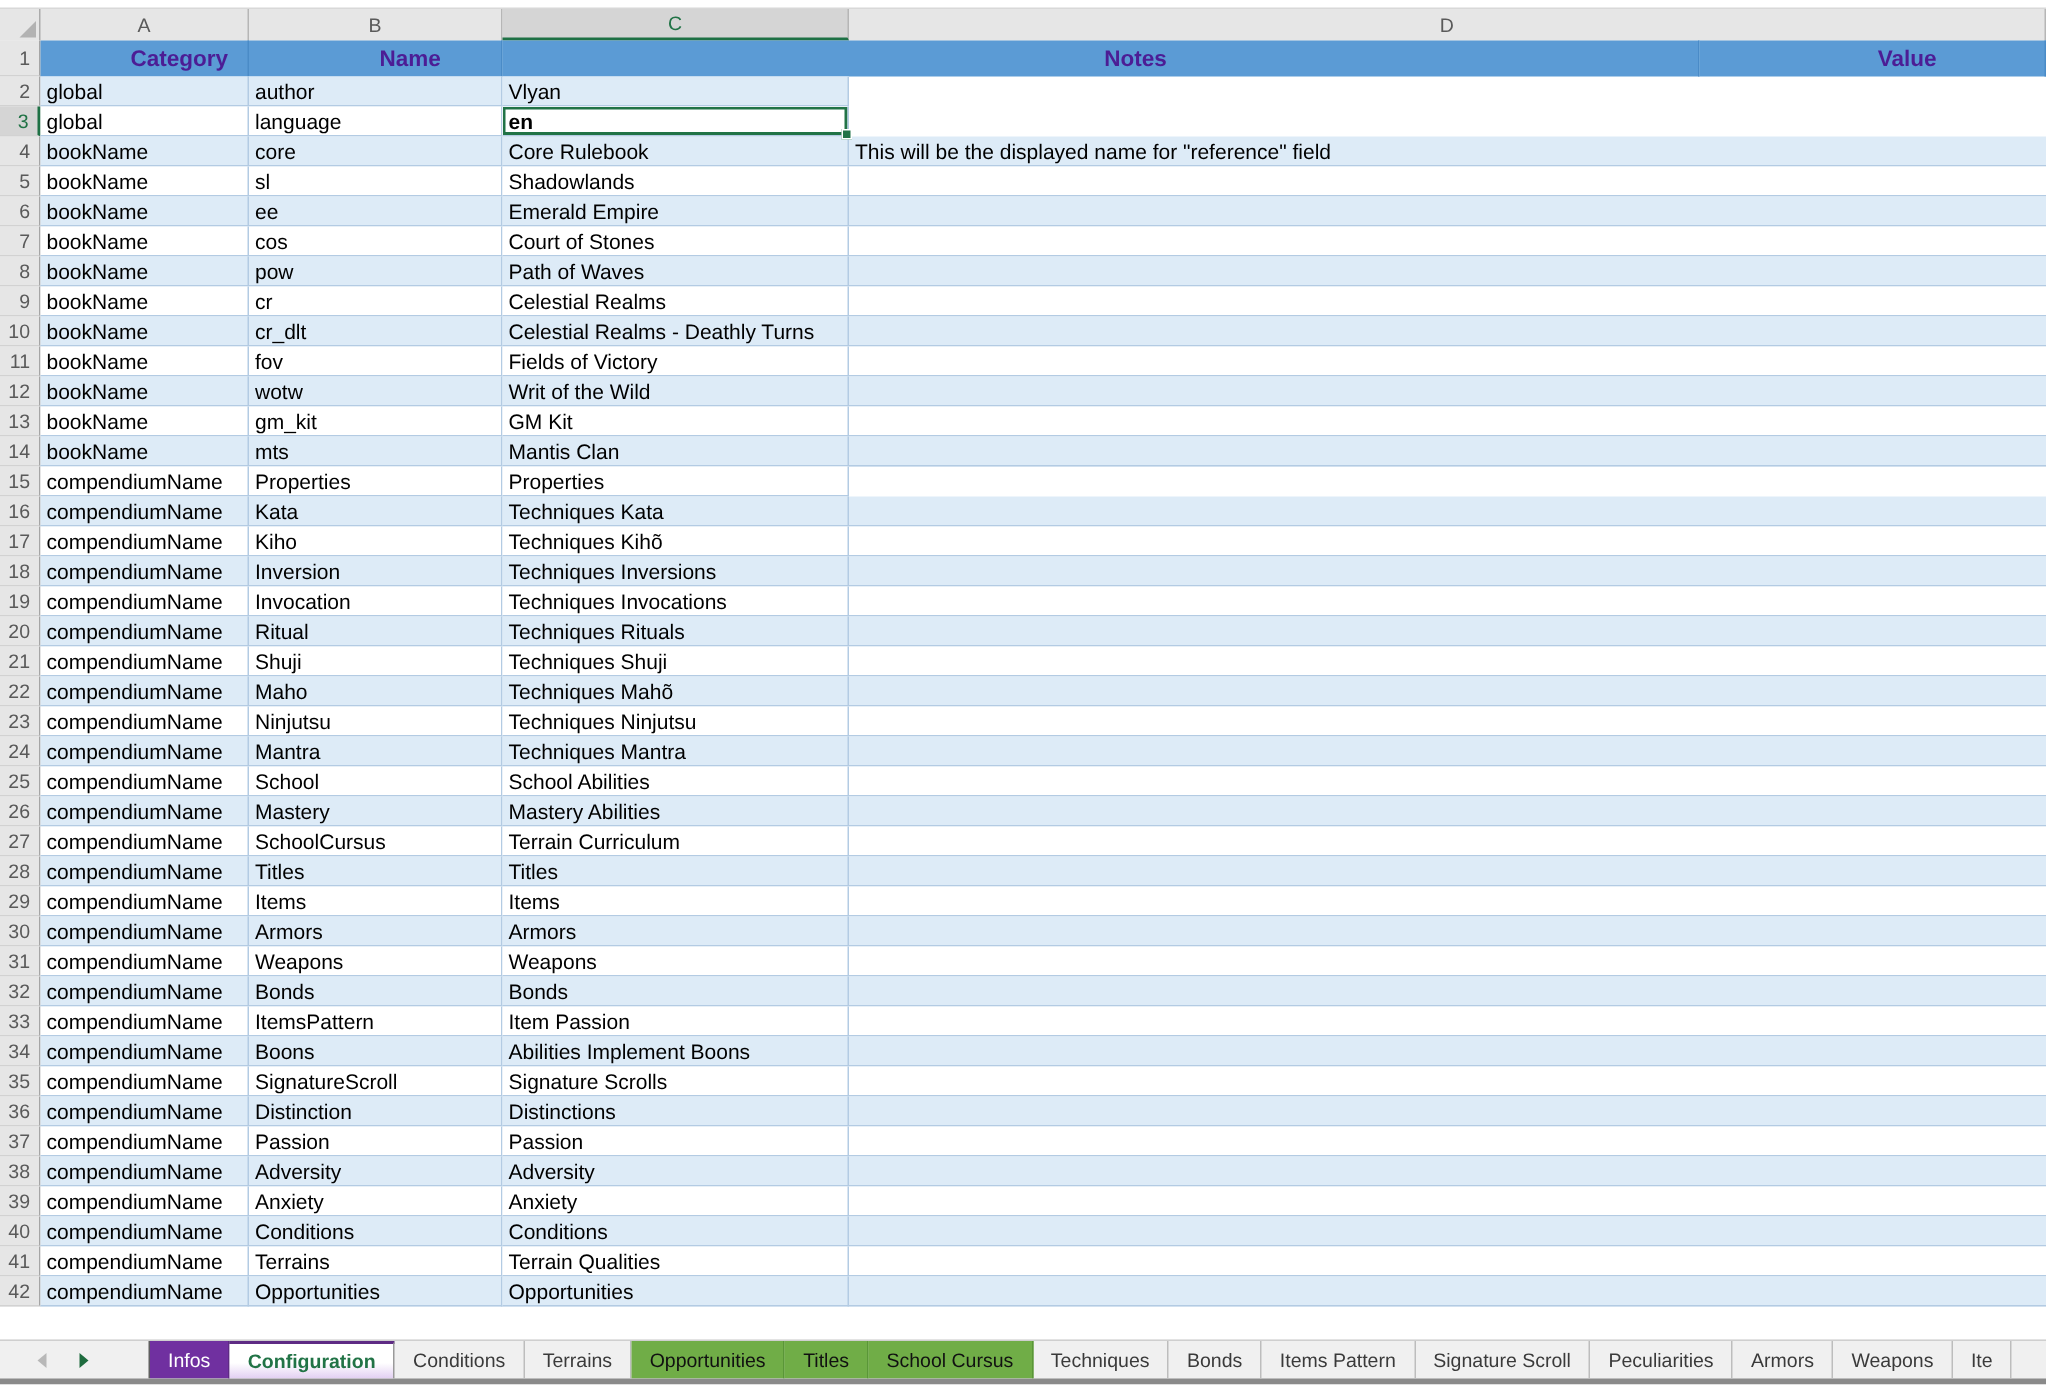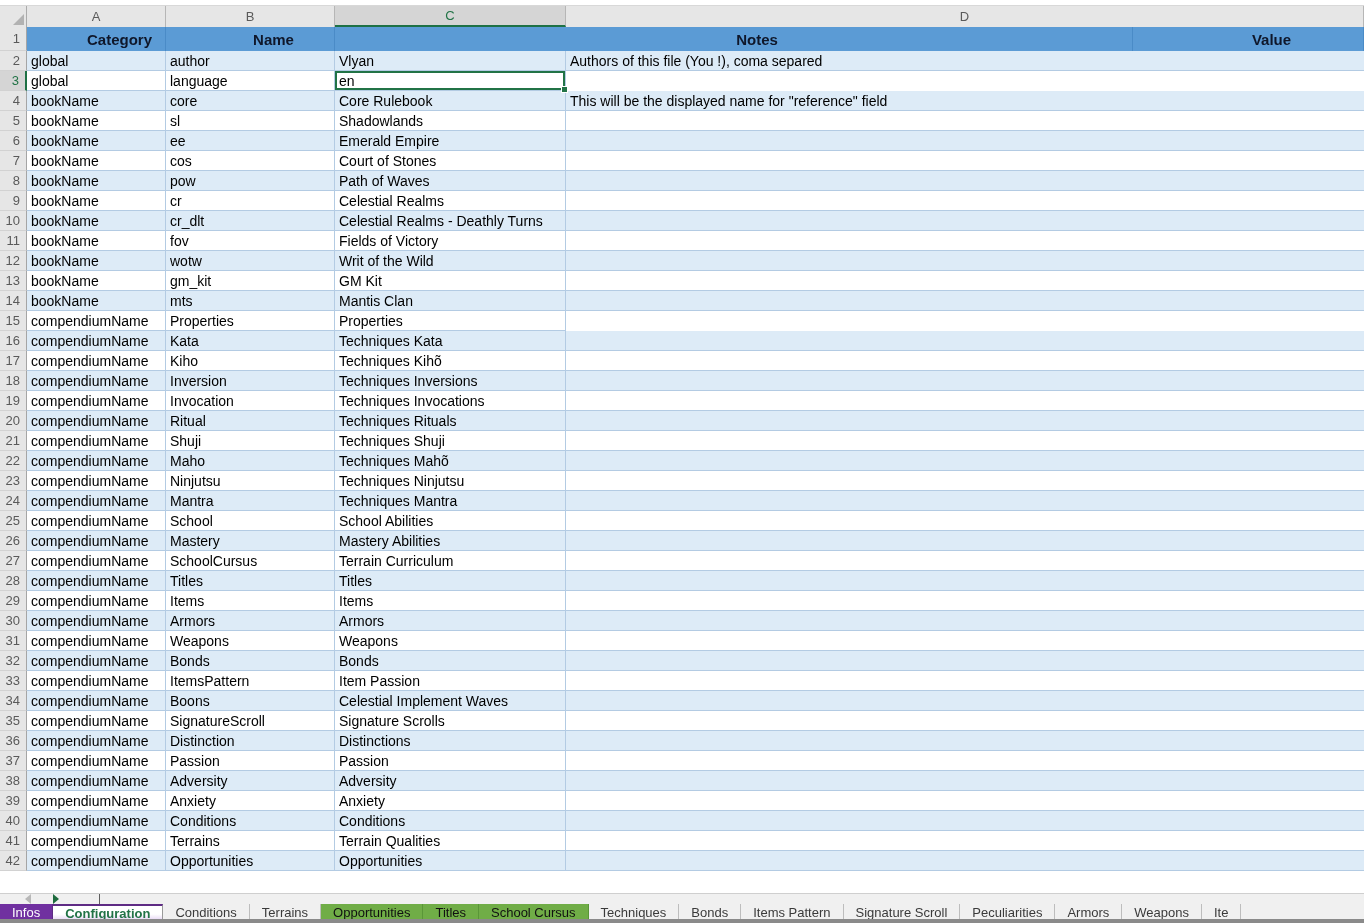--- a/index.html
+++ b/index.html
@@ -24,21 +24,21 @@
   .colhead {
     display: flex; align-items: center; justify-content: center;
     font-size: 13px; color: #5a5a5a; border-right: 1px solid #b6b6b6; background: #e6e6e6;
   }
   .colhead.selected { background: #d5d5d5; color: #217346; border-bottom: 2px solid #1e7145; }
 
   
   .header-row { display: flex; height: 24px; }
   .header-row .gutter { height: 24px; }
   .header-cell {
-    background: #5b9bd5; color: #0f172a; font-weight: bold; font-size: 15px;
+    background: #5b9bd5; color: #4c1d95; font-weight: bold; font-size: 15px;
     display: flex; align-items: center; justify-content: center;
     border-right: 1px solid #4a8bc7; overflow: hidden; white-space: nowrap; padding-left: 47px;
   }
 
   
   .row { display: flex; height: 20px; }
   .gutter {
     width: 27px; flex: none; background: #e6e6e6; border-right: 1px solid #a5a5a5;
     border-bottom: 1px solid #d2d2d2; font-size: 13px; color: #5a5a5a;
     display: flex; align-items: center; justify-content: flex-end; padding-right: 6px;
@@ -46,31 +46,31 @@
   .gutter.sel { color: #217346; background: #d5d5d5; border-right: 2px solid #1e7145; }
   .cell {
     background: #ffffff; font-size: 14px; color: #000;
     display: flex; align-items: center; padding-left: 4px;
     border-right: 1px solid #b3cbe3; border-bottom: 1px solid #b3cbe3;
     white-space: nowrap; position: relative;
   }
   .cell.w-d { border-right: none; }
   .row.banded .cell { background: #ddebf7; }
   .cell .cell-text { overflow: visible; }
-  .cell.selected-cell { box-shadow: inset 0 0 0 2px #217346; z-index: 2; }
+  .cell.selected-cell { box-shadow: inset 0 0 0 2px #217346; z-index: 2; font-weight: bold; }
   .fill-handle {
     position: absolute; right: -3px; bottom: -3px; width: 7px; height: 7px;
     background: #217346; border: 1px solid #ffffff; z-index: 3;
   }
 
   
   .sheet-tabs {
     position: absolute; left: 0; top: 893px; width: 1364px; height: 30px;
     background: #f0f0f0; border-top: 1px solid #cfcfcf; border-bottom: 4px solid #8a8a8a;
-    display: flex; align-items: stretch; overflow: hidden; flex-direction: column;
+    display: flex; align-items: stretch; overflow: hidden;
   }
   .tab-nav { display: flex; align-items: center; width: 100px; flex: none; border-right: 1px solid #5f5f5f; }
   .arrow { width: 0; height: 0; display: inline-block; }
   .arrow-left { margin-left: 25px; border-top: 5px solid transparent; border-bottom: 5px solid transparent; border-right: 6px solid #b8b8b8; }
   .arrow-right { margin-left: 22px; border-top: 5px solid transparent; border-bottom: 5px solid transparent; border-left: 6px solid #1e6b3e; }
   .tab {
     display: flex; align-items: center; padding: 0 12px; font-size: 13px; color: #3a3a3a;
     border-right: 1px solid #bdbdbd; white-space: nowrap; cursor: default;
   }
   .tab.purple { background: #7030a0; color: #ffffff; border-right-color: #5e2b84; }
@@ -110,23 +110,20 @@
         <div class="gutter">2</div>
         <div class="cell w-a">
           <span class="cell-text">global</span>
         </div>
         <div class="cell w-b">
           <span class="cell-text">author</span>
         </div>
         <div class="cell w-c">
           <span class="cell-text">Vlyan</span>
         </div>
-        <div class="cell w-d">
-          <span class="cell-text">Authors of this file (You !), coma separed</span>
-        </div>
       </div>
       <div class="row">
         <div class="gutter sel">3</div>
         <div class="cell w-a">
           <span class="cell-text">global</span>
         </div>
         <div class="cell w-b">
           <span class="cell-text">language</span>
         </div>
         <div class="cell w-c selected-cell">
@@ -583,21 +580,21 @@
       </div>
       <div class="row banded">
         <div class="gutter">34</div>
         <div class="cell w-a">
           <span class="cell-text">compendiumName</span>
         </div>
         <div class="cell w-b">
           <span class="cell-text">Boons</span>
         </div>
         <div class="cell w-c">
-          <span class="cell-text">Celestial Implement Waves</span>
+          <span class="cell-text">Abilities Implement Boons</span>
         </div>
         <div class="cell w-d">
           <span class="cell-text"></span>
         </div>
       </div>
       <div class="row">
         <div class="gutter">35</div>
         <div class="cell w-a">
           <span class="cell-text">compendiumName</span>
         </div>

